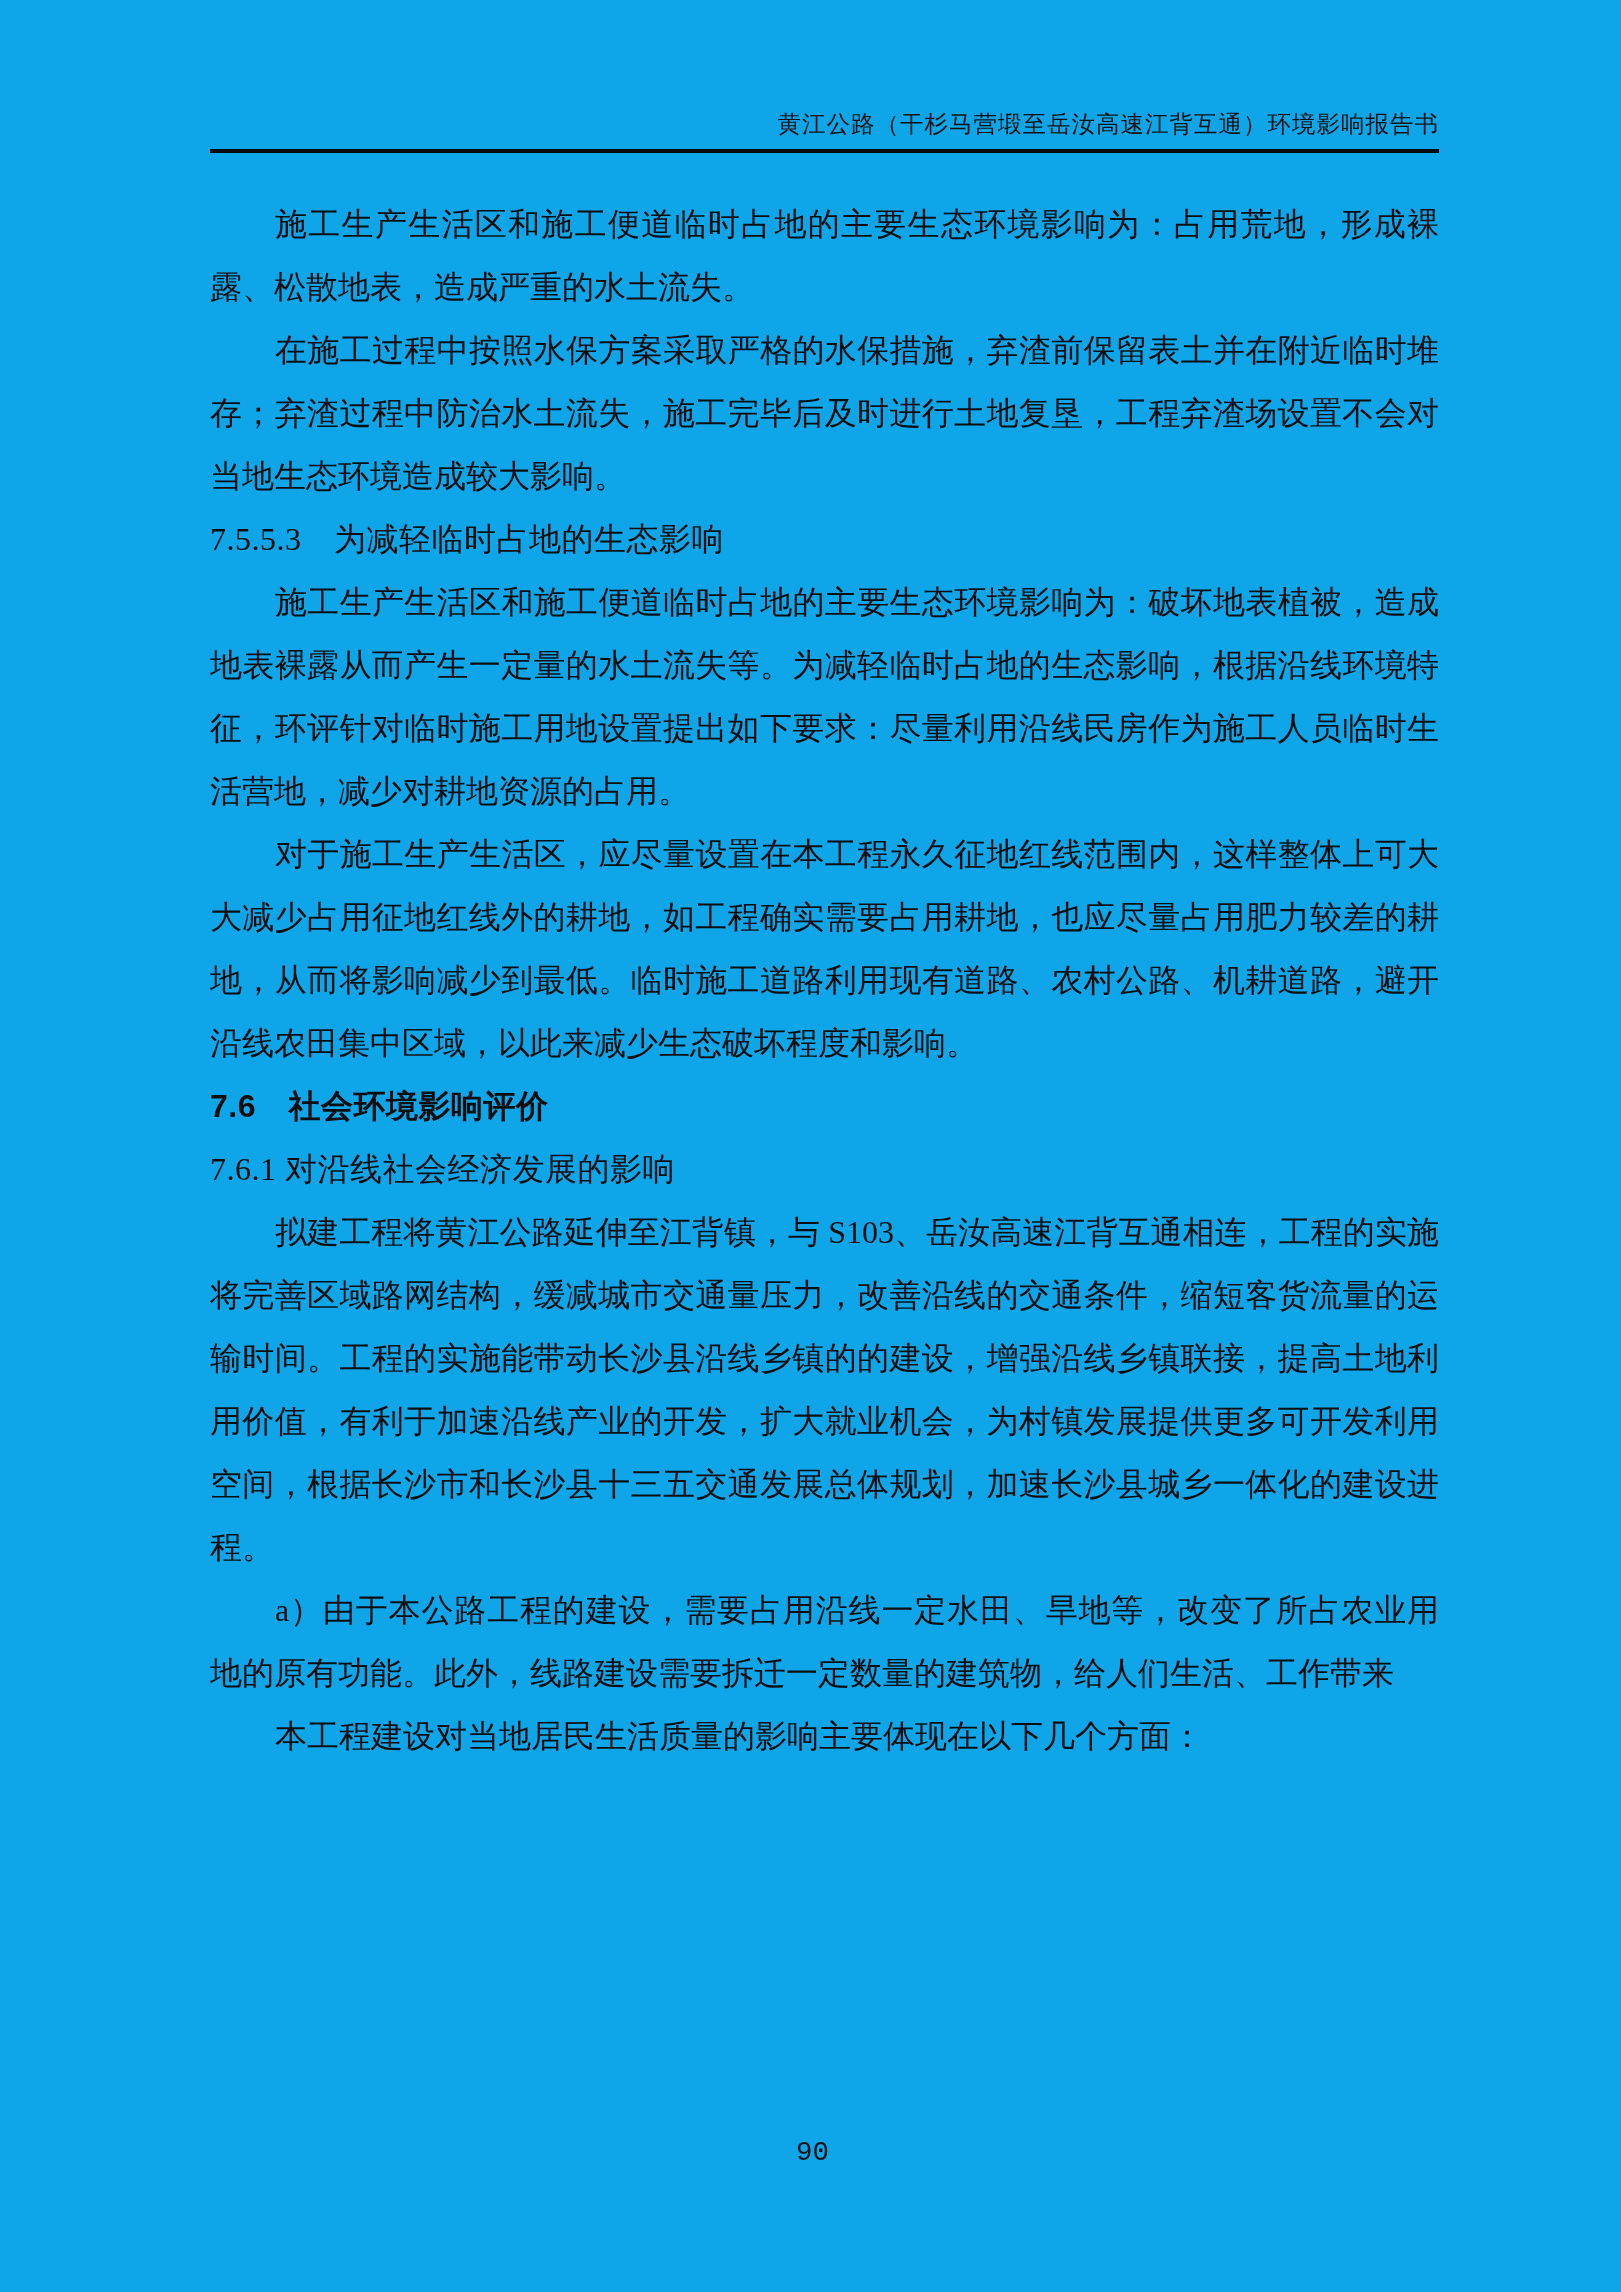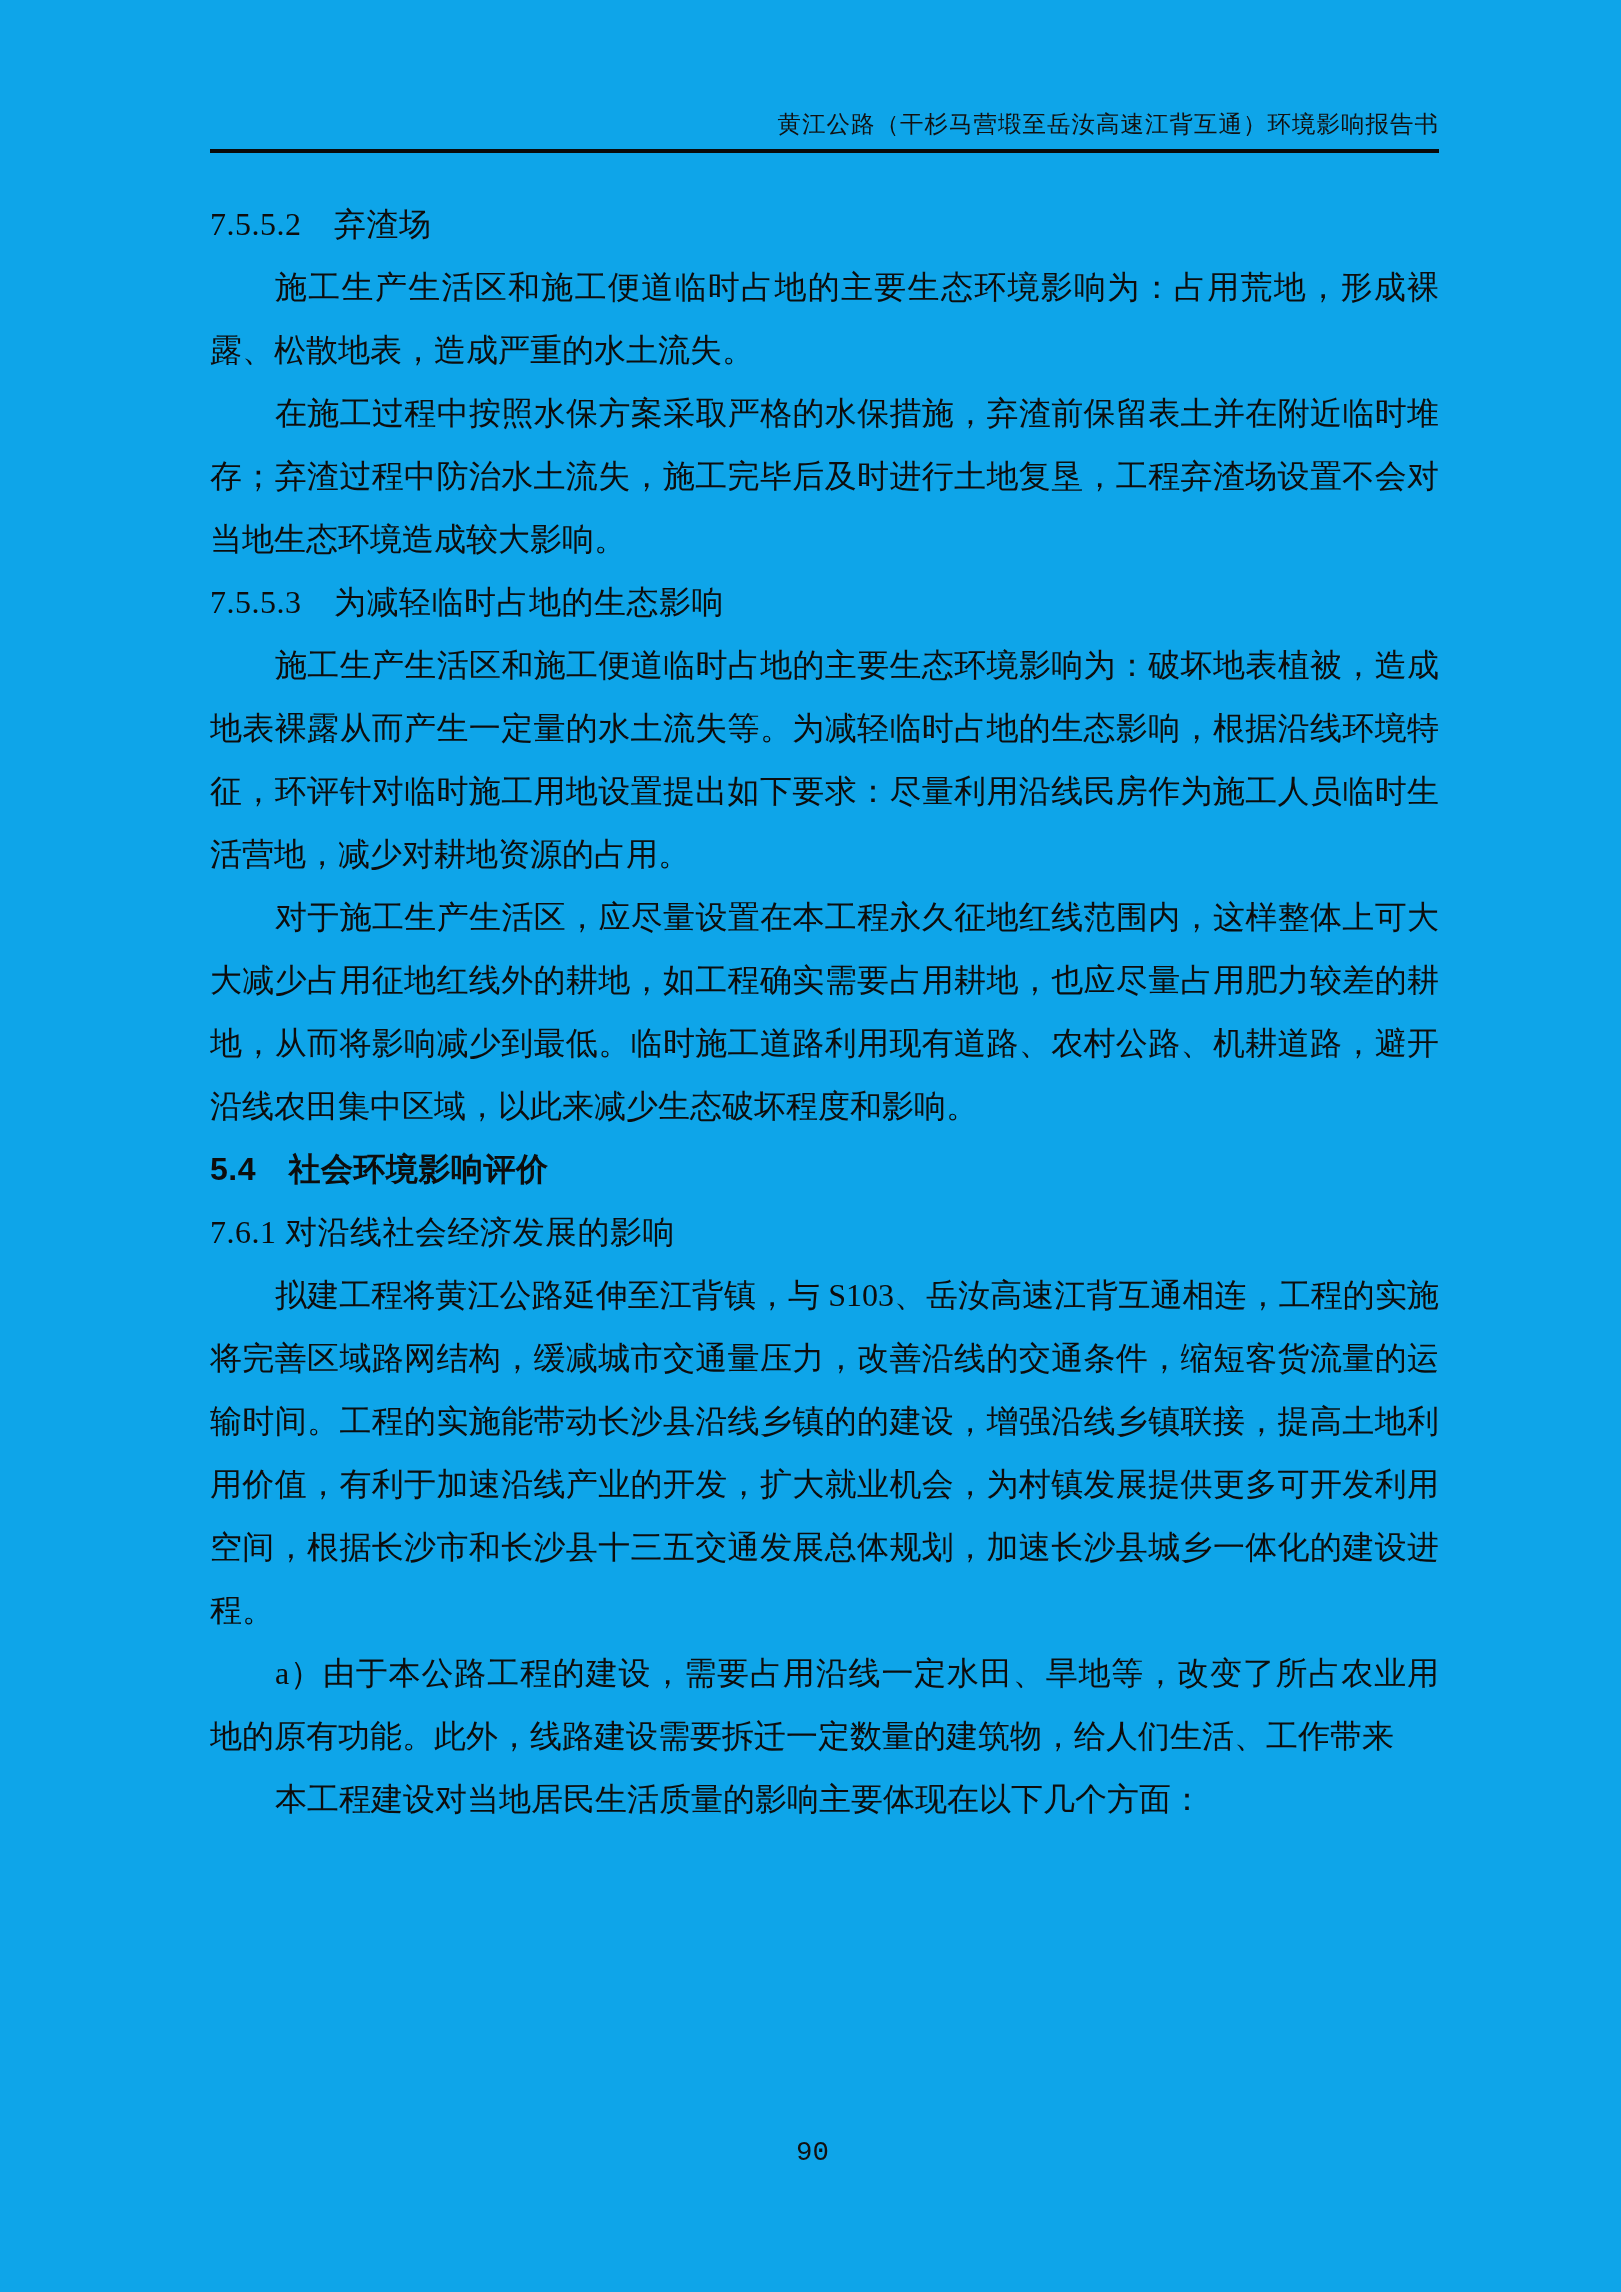--- a/index.html
+++ b/index.html
@@ -69,27 +69,26 @@
   }
 </style>
 </head>
 <body>
 
 <div class="page">
 
   <div class="page-header">黄江公路（干杉马营塅至岳汝高速江背互通）环境影响报告书</div>
 
   <div class="content">
-    <h3 class="sub-heading">7.5.5.2　弃渣场</h3>
     <p class="indent">施工生产生活区和施工便道临时占地的主要生态环境影响为：占用荒地，形成裸露、松散地表，造成严重的水土流失。</p>
     <p class="indent">在施工过程中按照水保方案采取严格的水保措施，弃渣前保留表土并在附近临时堆存；弃渣过程中防治水土流失，施工完毕后及时进行土地复垦，工程弃渣场设置不会对当地生态环境造成较大影响。</p>
     <h3 class="sub-heading">7.5.5.3　为减轻临时占地的生态影响</h3>
     <p class="indent">施工生产生活区和施工便道临时占地的主要生态环境影响为：破坏地表植被，造成地表裸露从而产生一定量的水土流失等。为减轻临时占地的生态影响，根据沿线环境特征，环评针对临时施工用地设置提出如下要求：尽量利用沿线民房作为施工人员临时生活营地，减少对耕地资源的占用。</p>
     <p class="indent">对于施工生产生活区，应尽量设置在本工程永久征地红线范围内，这样整体上可大大减少占用征地红线外的耕地，如工程确实需要占用耕地，也应尽量占用肥力较差的耕地，从而将影响减少到最低。临时施工道路利用现有道路、农村公路、机耕道路，避开沿线农田集中区域，以此来减少生态破坏程度和影响。</p>
-    <h2 class="bold-heading">5.4　社会环境影响评价</h2>
+    <h2 class="bold-heading">7.6　社会环境影响评价</h2>
     <h3 class="sub-heading">7.6.1 对沿线社会经济发展的影响</h3>
     <p class="indent">拟建工程将黄江公路延伸至江背镇，与 S103、岳汝高速江背互通相连，工程的实施将完善区域路网结构，缓减城市交通量压力，改善沿线的交通条件，缩短客货流量的运输时间。工程的实施能带动长沙县沿线乡镇的的建设，增强沿线乡镇联接，提高土地利用价值，有利于加速沿线产业的开发，扩大就业机会，为村镇发展提供更多可开发利用空间，根据长沙市和长沙县十三五交通发展总体规划，加速长沙县城乡一体化的建设进程。</p>
     <p class="indent">a）由于本公路工程的建设，需要占用沿线一定水田、旱地等，改变了所占农业用地的原有功能。此外，线路建设需要拆迁一定数量的建筑物，给人们生活、工作带来</p>
     <p class="indent">本工程建设对当地居民生活质量的影响主要体现在以下几个方面：</p>
   </div>
 
   <div class="page-footer">90</div>
 
 </div>
 

